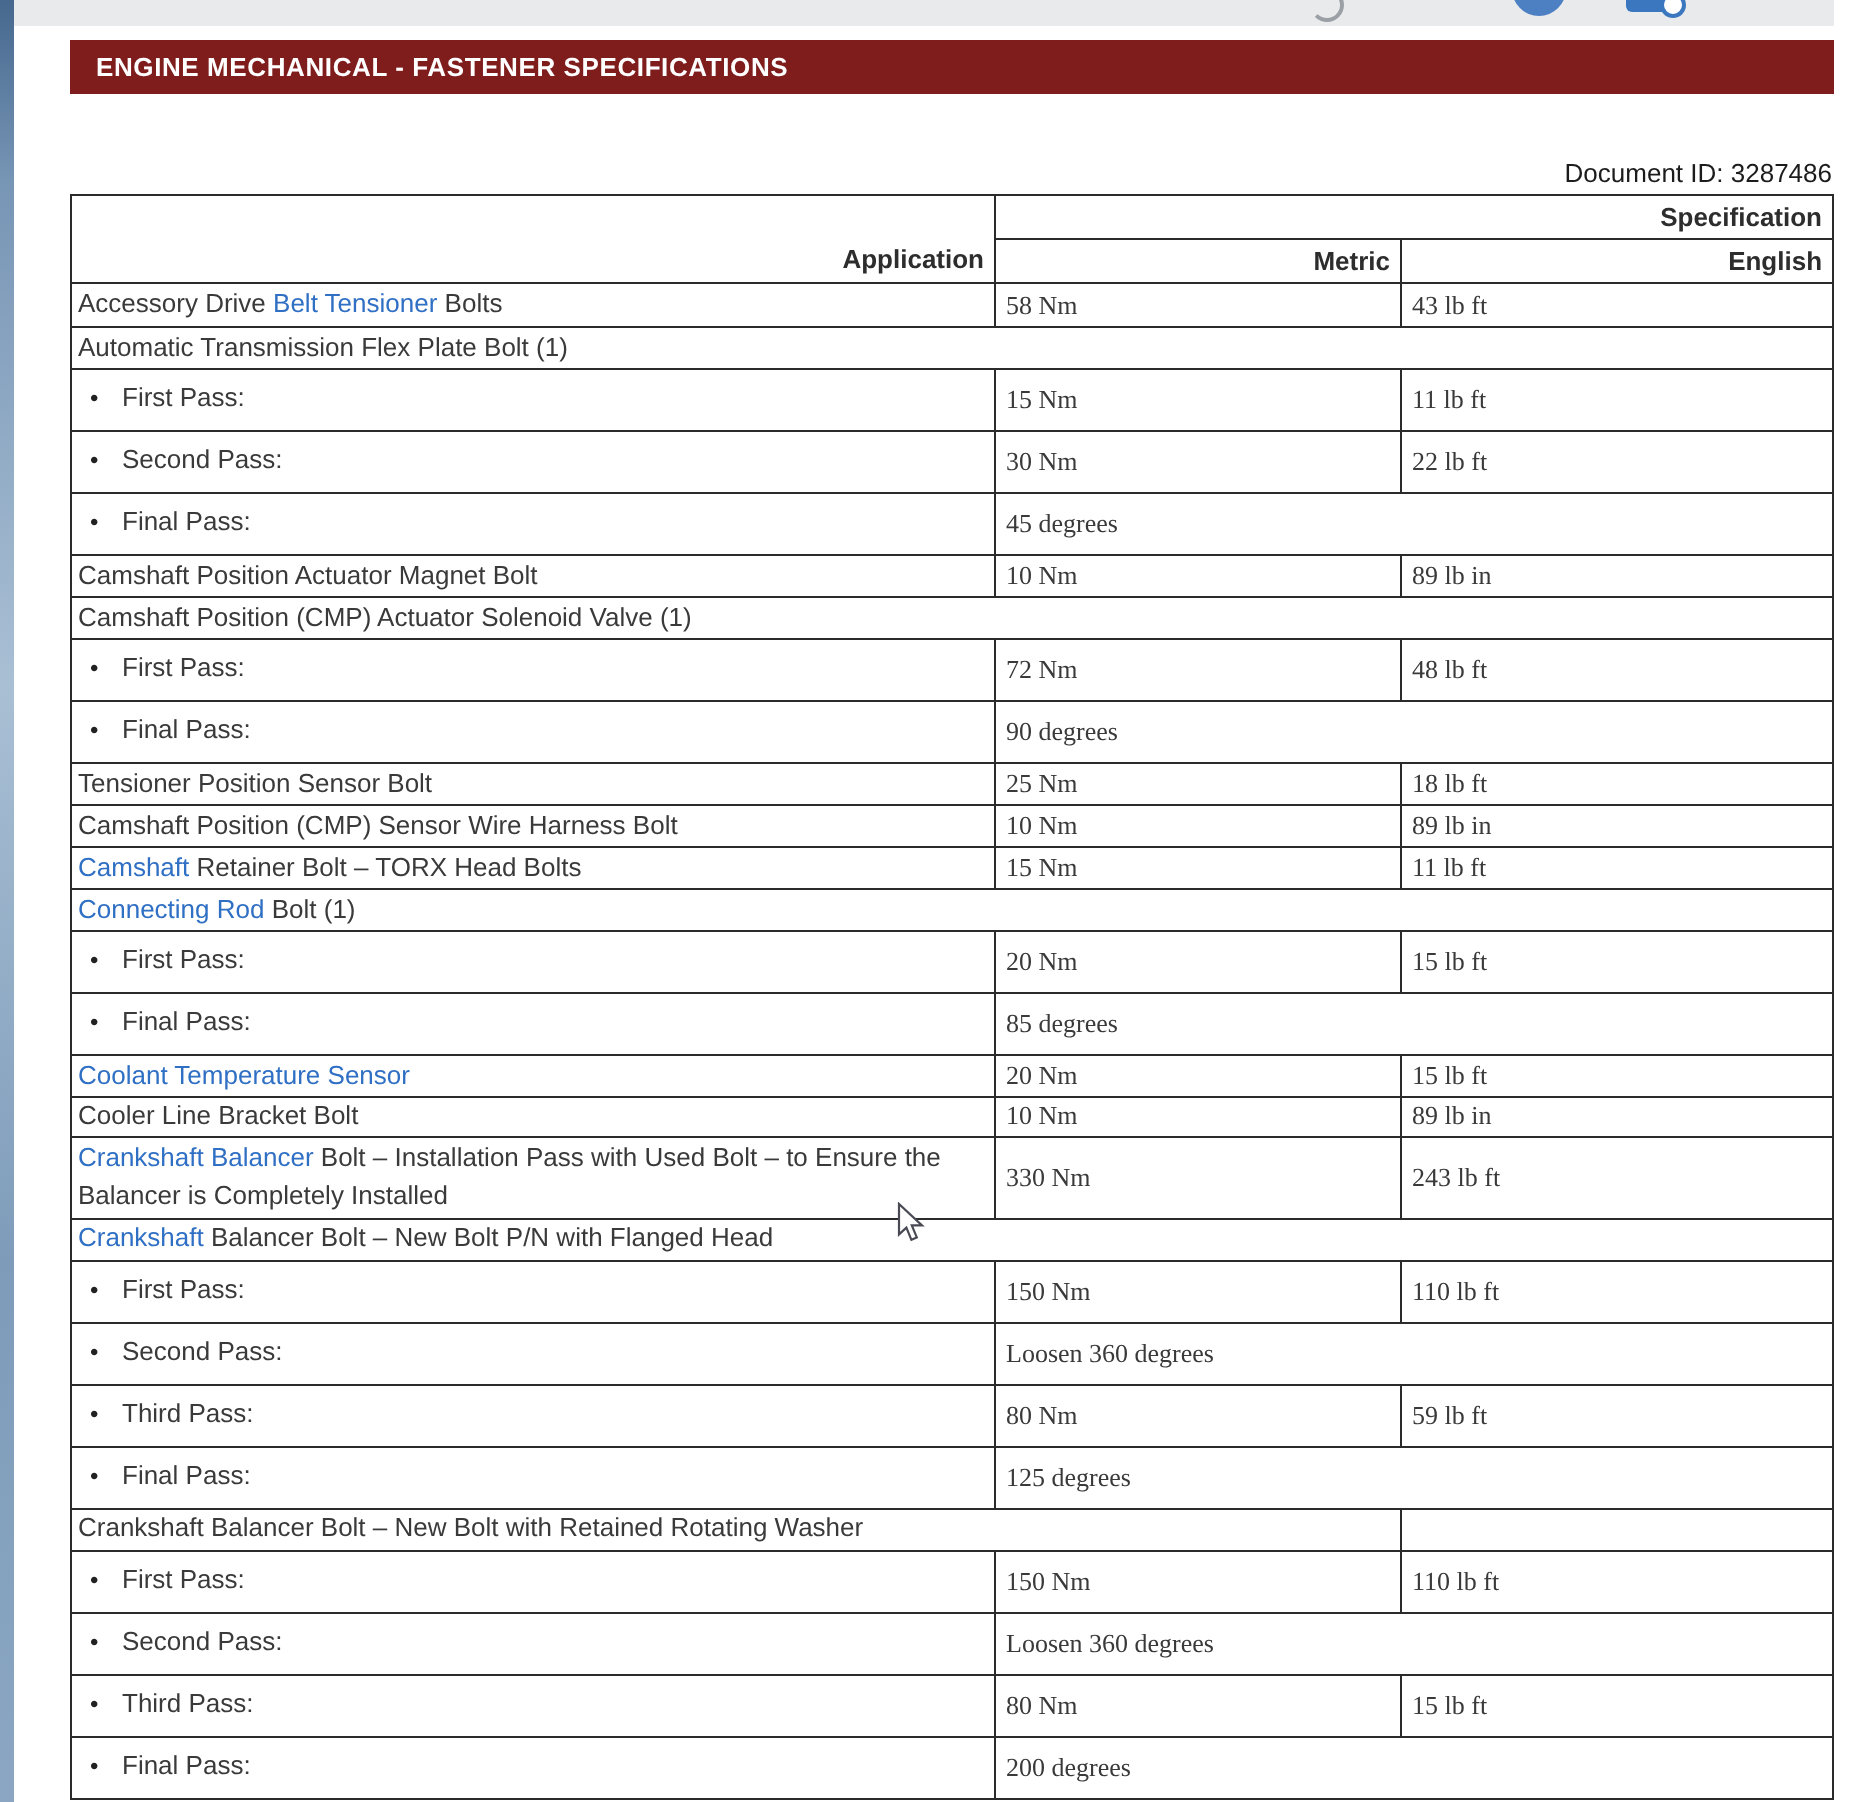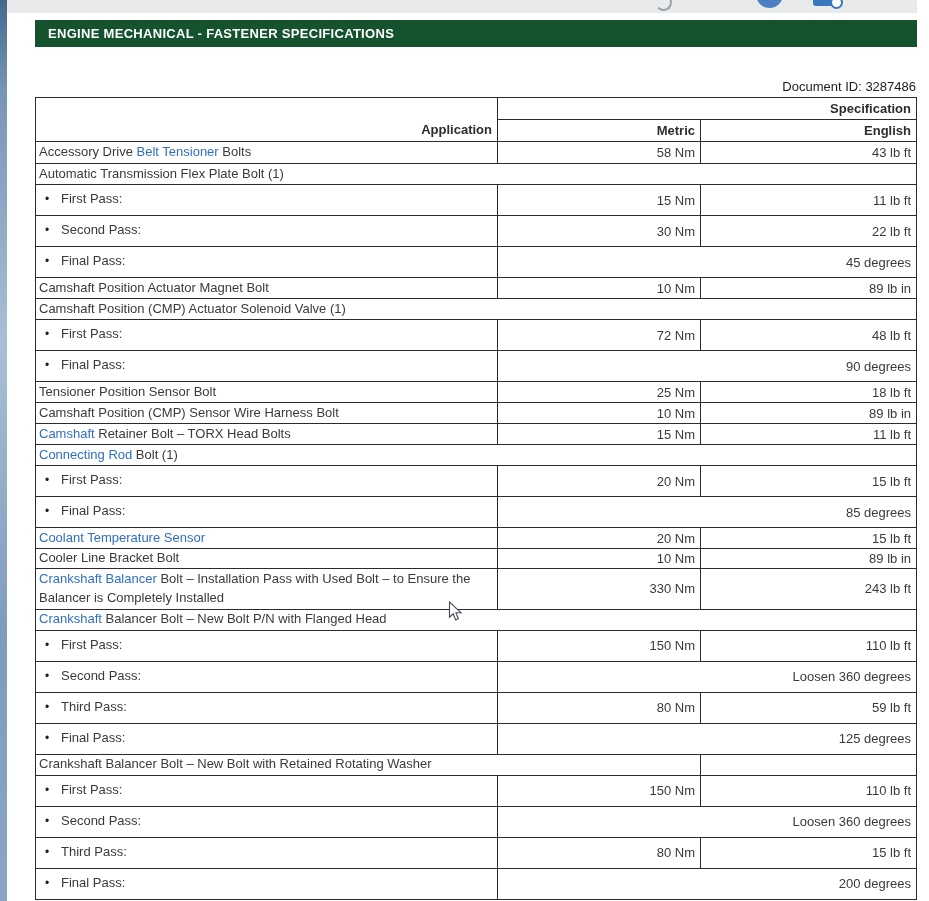--- a/index.html
+++ b/index.html
@@ -30,42 +30,42 @@
     position:absolute;left:806px;top:-9px;width:28px;height:15px;border-radius:3px;
     background:#3b77bf;
   }
   .print-badge{
     position:absolute;left:823px;top:-4px;width:9px;height:9px;border-radius:50%;
     background:#ffffff;border:2px solid #3b77bf;font-size:7px;line-height:9px;text-align:center;color:#3b77bf;
   }
   
   .title-bar{
     position:absolute;left:35px;top:20px;width:882px;height:27px;
-    background:#14532d;color:#ffffff;font-size:13px;font-weight:bold;
+    background:#7f1d1d;color:#ffffff;font-size:13px;font-weight:bold;
     line-height:27px;padding-left:13px;box-sizing:border-box;letter-spacing:.3px;
   }
   .doc-id{
     position:absolute;right:13px;top:79px;font-size:13px;color:#1c1c1c;
   }
   
   .spec-table{
     position:absolute;left:35px;top:97px;width:881px;
     border-collapse:collapse;table-layout:fixed;
   }
   .spec-table col.c-app{width:462px;}
   .spec-table col.c-met{width:203px;}
   .spec-table col.c-eng{width:216px;}
   .spec-table th,.spec-table td{
     border:1px solid #2b2b2b;font-size:13px;color:#3a3a3a;
     padding:0 5px;box-sizing:border-box;overflow:hidden;
   }
   .spec-table th{font-weight:bold;text-align:right;color:#2d2d2d;vertical-align:middle;}
   th.app-hdr{vertical-align:bottom;padding-bottom:4px;}
   td.app{text-align:left;padding-left:3px;vertical-align:middle;line-height:1.45;}
-  td.val{text-align:right;vertical-align:middle;}
+  td.val{text-align:left;vertical-align:middle;font-family:Liberation Serif, serif;}
   tr.pass td.app{vertical-align:top;padding-top:5px;}
   .bullet{display:inline-block;width:16px;padding-left:6px;font-size:12px;color:#222;}
   a.lnk{color:#2f6fc4;text-decoration:none;}
   
   .cursor{position:absolute;left:448px;top:601px;pointer-events:none;}
 </style>
 </head>
 <body>
 
 <div class="left-strip"></div>

